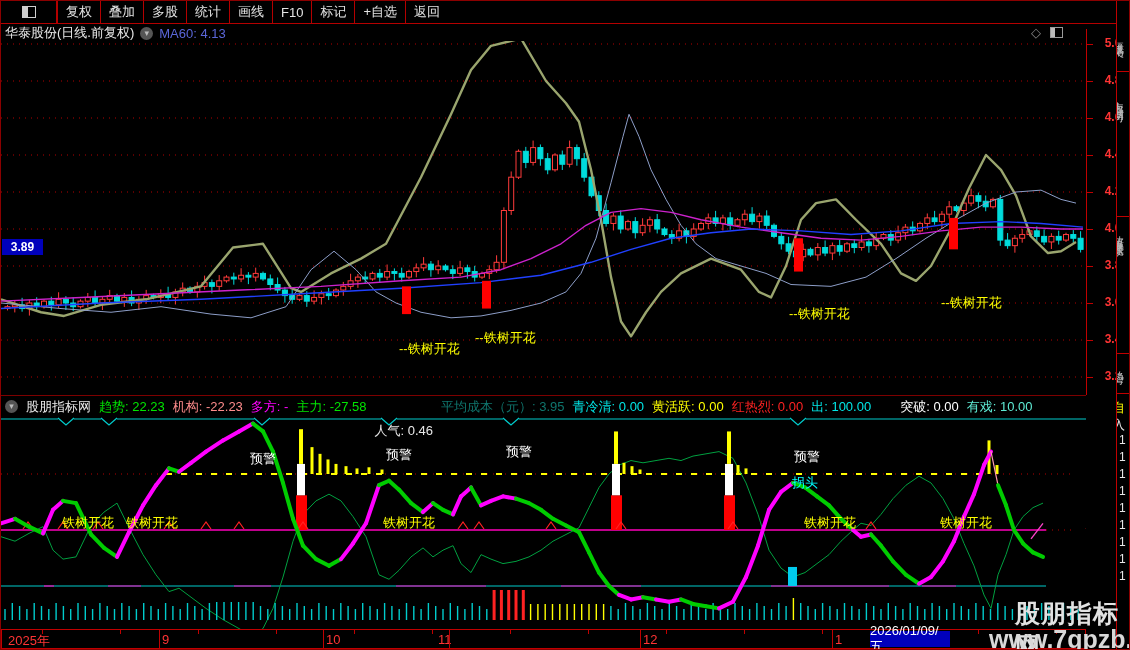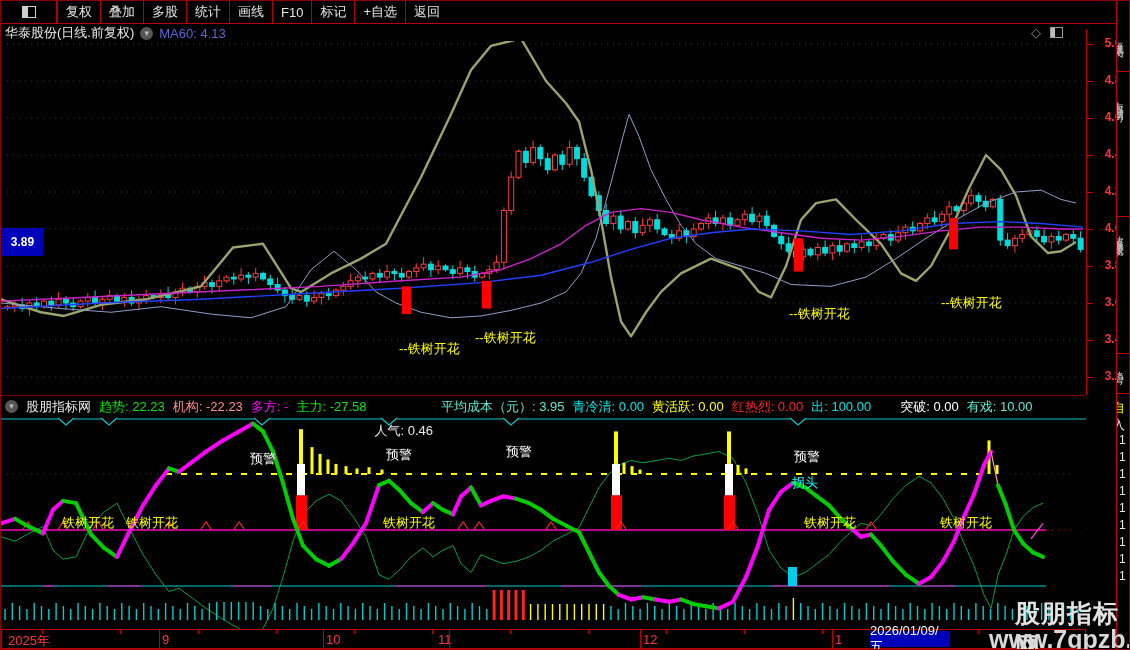--- a/index.html
+++ b/index.html
@@ -27,21 +27,21 @@
   #diamond-icon{color:#8a8a8a;font-size:13px;}
   .pane-glyph{width:13px;height:11px;border:1px solid #9a9a9a;box-sizing:border-box;}
   .pane-glyph i{display:block;width:4px;height:100%;background:#bbb;}
   
   #main-chart{position:absolute;left:0;top:40px;}
   #sub-chart{position:absolute;left:0;top:410px;}
   
   #main-axis{position:absolute;left:1085px;top:28px;width:45px;height:366px;border-left:1px solid #c00000;box-sizing:border-box;}
   .pxlab{position:absolute;right:3px;color:#ff3434;font-size:12px;font-weight:bold;}
   .ptick{position:absolute;left:0;width:6px;height:0;border-top:1px solid #c00000;}
-  #last-price-box{position:absolute;left:1px;top:227px;width:41px;height:28px;background:#0000bb;color:#fff;
+  #last-price-box{position:absolute;left:1px;top:238px;width:41px;height:16px;background:#0000bb;color:#fff;
                   font-size:12px;font-weight:bold;display:flex;align-items:center;justify-content:center;}
   #sub-axis{position:absolute;left:1070px;top:410px;width:60px;height:218px;border-left:1px solid #c00000;box-sizing:border-box;}
   .sxlab{position:absolute;left:8px;color:#ff3434;font-size:12px;font-weight:bold;}
   .stick{position:absolute;left:0;width:7px;height:0;border-top:1px solid #c00000;}
   
   #ind-row{position:absolute;left:0;top:394px;width:1085px;height:22px;border-top:1px solid #7d0000;
            display:flex;align-items:center;gap:8px;padding-left:4px;box-sizing:border-box;background:#000;}
   #ind-row .src{color:#e8e8e8;font-size:13px;}
   .ind-field{font-size:13px;white-space:nowrap;}
   
@@ -454,21 +454,21 @@
   <div id="last-price-box">3.89</div>
 
   <div id="ind-row">
     <span class="circle-chevron">▾</span>
     <span class="src">股朋指标网</span>
   <span class="ind-field" style="color: rgb(0, 230, 0);">趋势: 22.23</span>
       <span class="ind-field" style="color: rgb(255, 140, 140);">机构: -22.23</span>
       <span class="ind-field" style="color: rgb(255, 0, 255);">多方: -</span>
       <span class="ind-field" style="color: rgb(0, 230, 0);">主力: -27.58</span>
       <span class="ind-field" style="color: rgb(232, 232, 232); margin-top: 48px;">人气: 0.46</span>
-      <span class="ind-field" style="color: #5eead4;">平均成本（元）: 3.95</span>
+      <span class="ind-field" style="color: #0f766e;">平均成本（元）: 3.95</span>
       <span class="ind-field" style="color: rgb(0, 230, 230);">青冷清: 0.00</span>
       <span class="ind-field" style="color: rgb(255, 255, 0);">黄活跃: 0.00</span>
       <span class="ind-field" style="color: rgb(255, 34, 34);">红热烈: 0.00</span>
       <span class="ind-field" style="color: rgb(0, 230, 230);">出: 100.00</span>
       <span class="ind-field" style="color: #ffffff; margin-left: 21px;">突破: 0.00</span>
       <span class="ind-field" style="color: #5eead4;">有戏: 10.00</span>
     </div>
 
   <svg id="sub-chart" width="1085" height="218">
       <line x1="0" y1="62.99999999999999" x2="1070" y2="62.99999999999999" stroke="#b30000" stroke-width="1" stroke-dasharray="1 5"></line>

